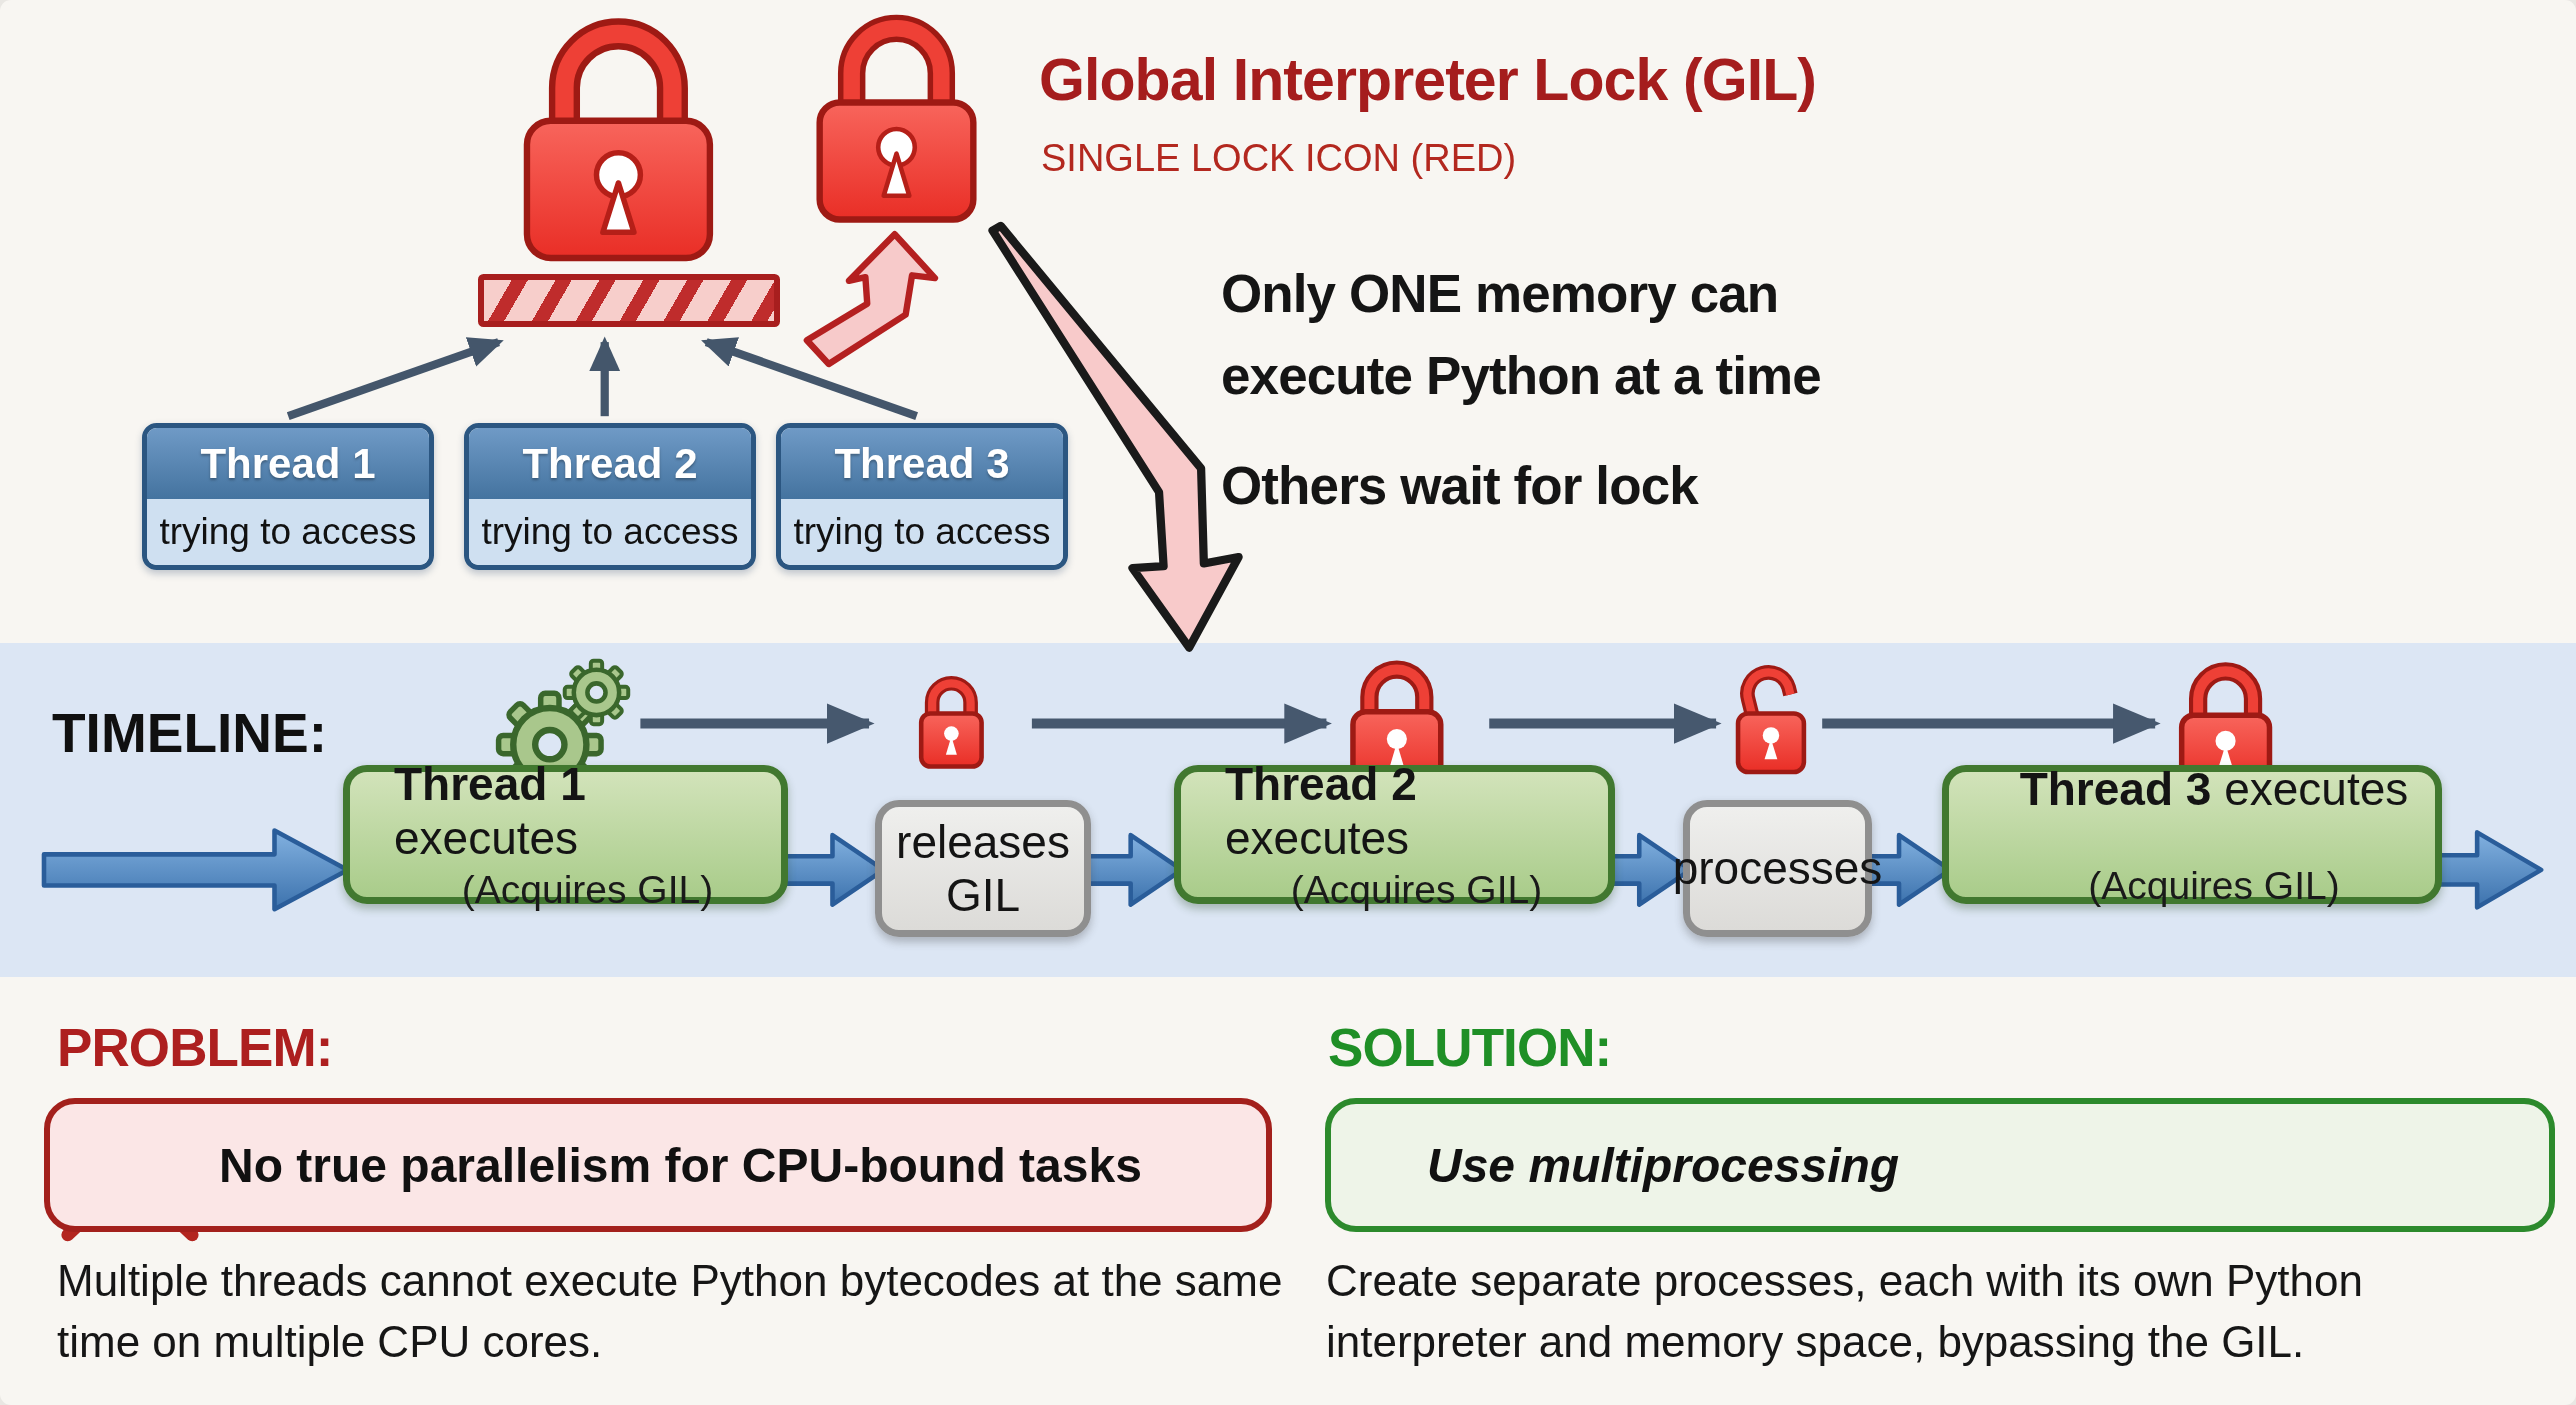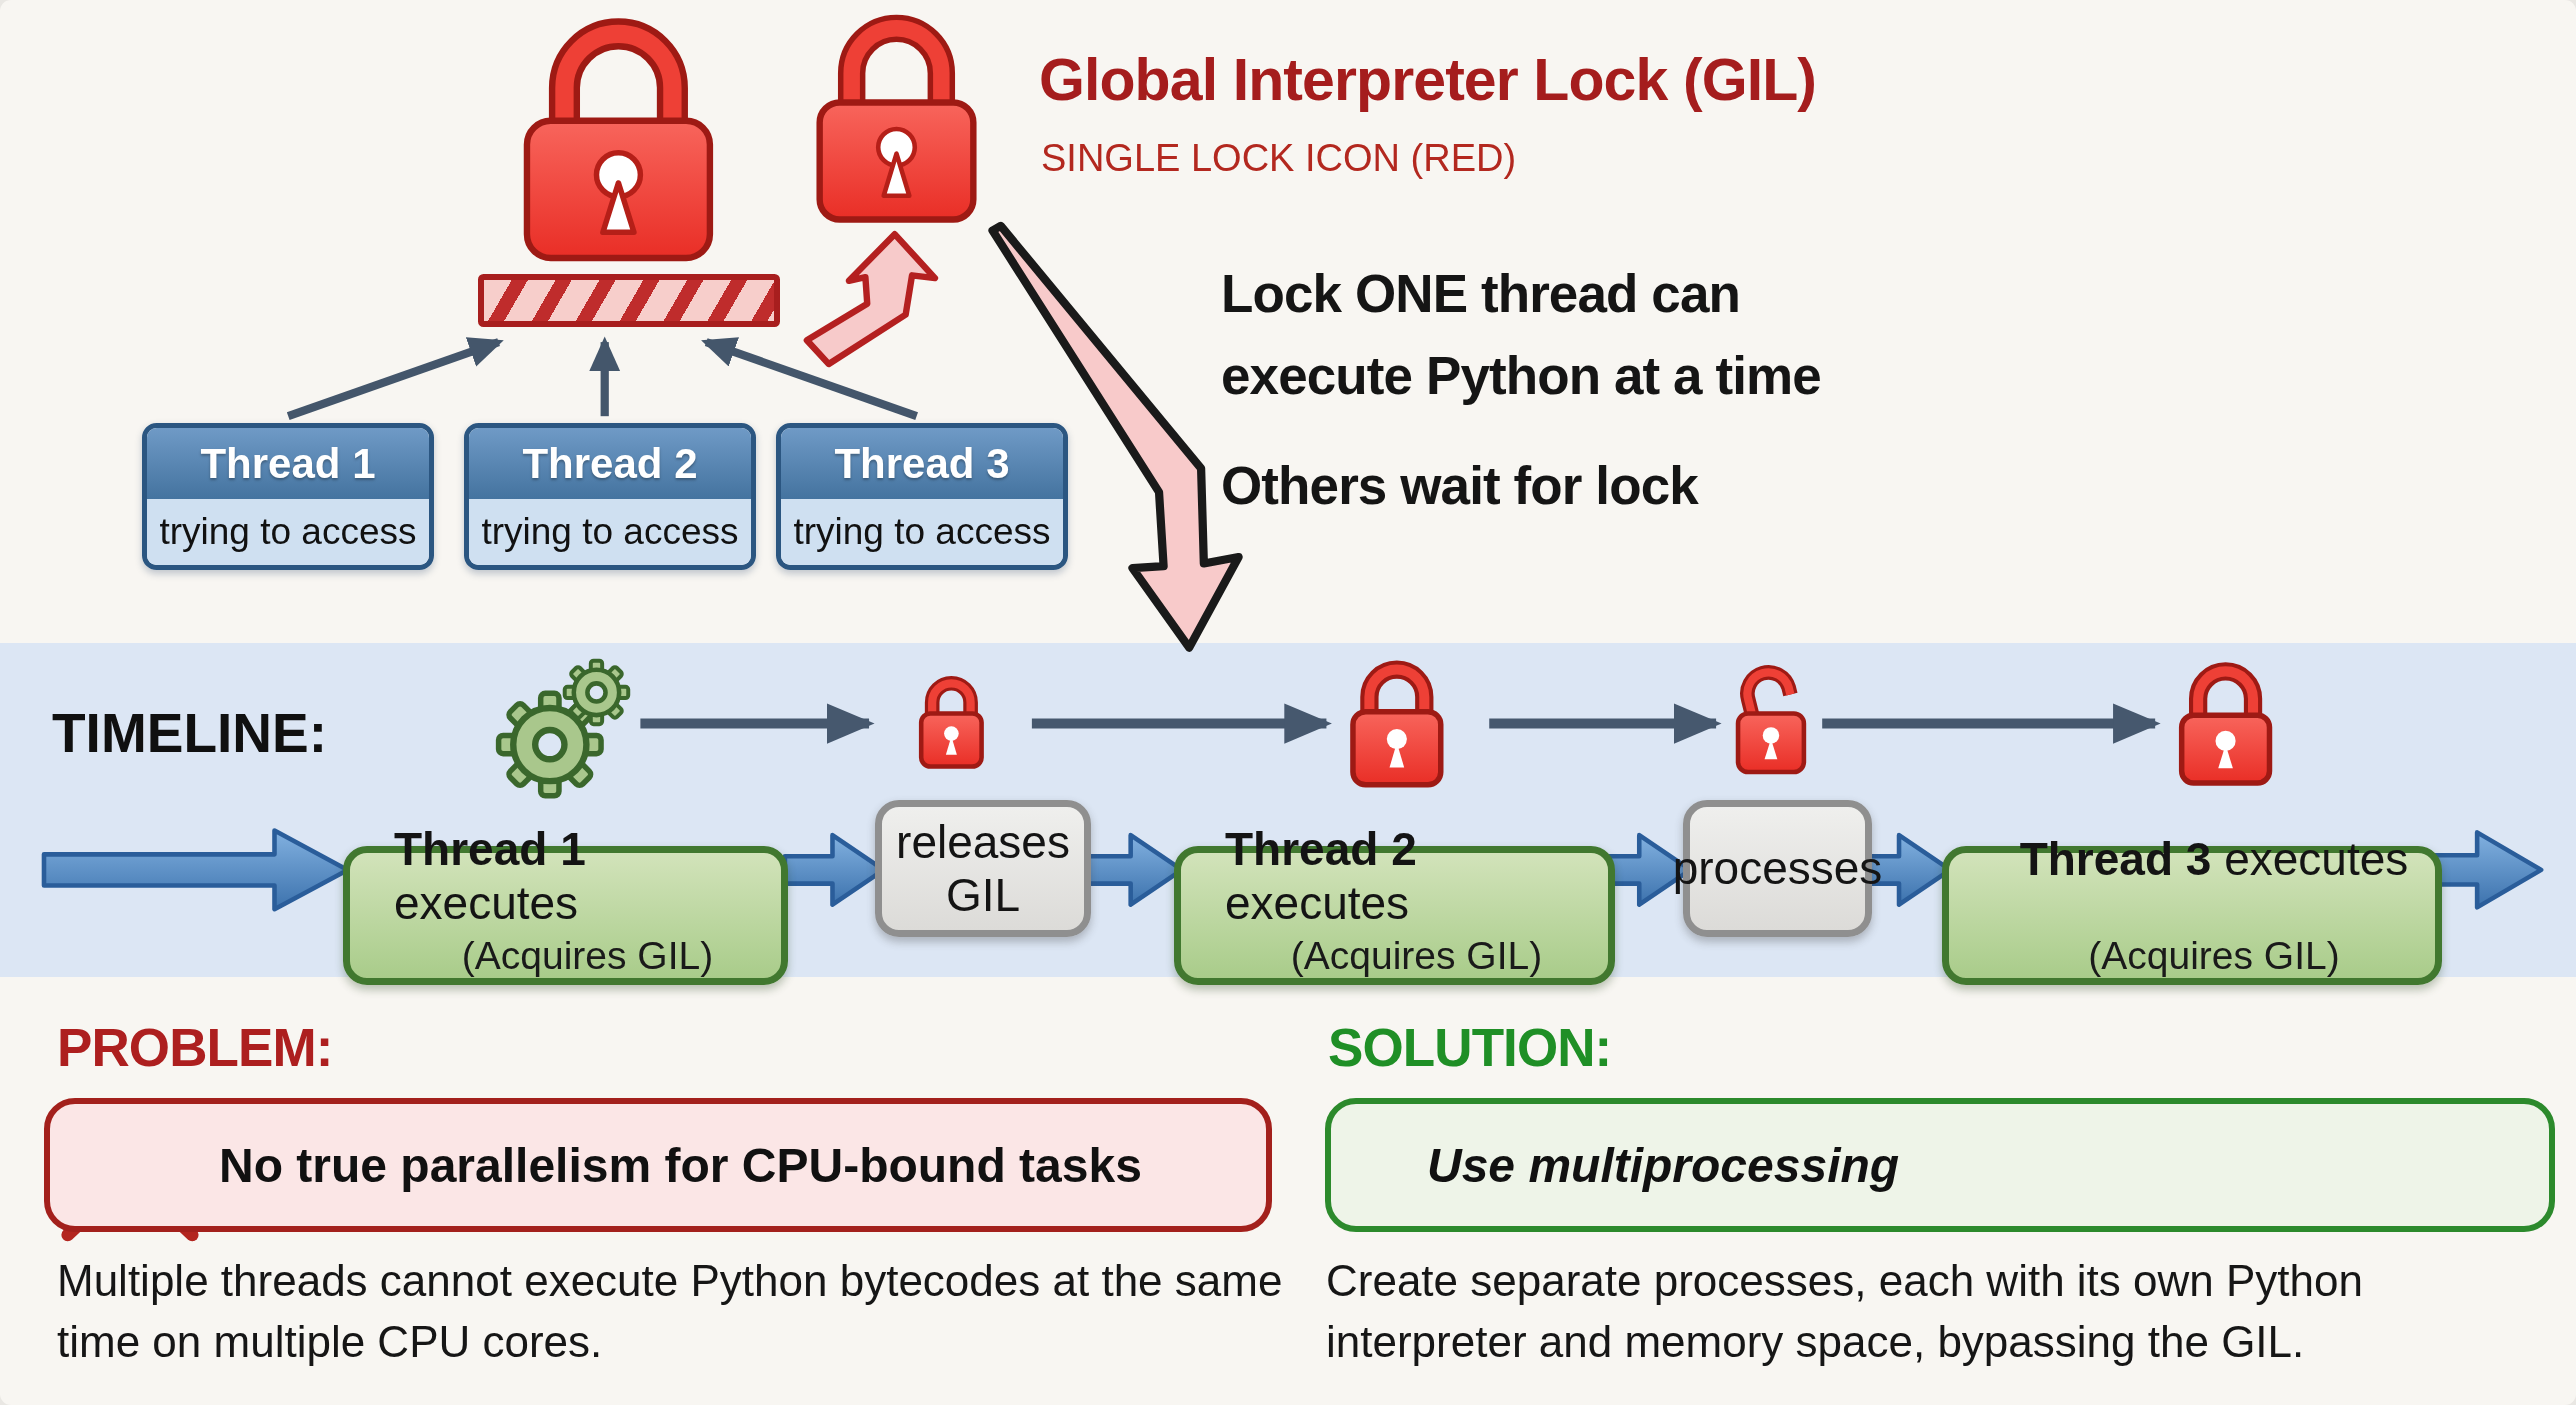--- a/index.html
+++ b/index.html
@@ -40,23 +40,23 @@
   
   .gil-bar{
     left:478px;top:274px;width:302px;height:53px;border:6.4px solid #a81e1e;border-radius:5.5px;
     background:repeating-linear-gradient(120deg,#f7cecb 0 24px,#bf2c2c 24px 38px);
     box-sizing:border-box;
   }
 
   
   .timeline-label{left:52px;top:701px;font-size:55px;font-weight:800;color:#101010;}
   .step-exec{
-    top:846px;height:139px;border:7.3px solid #41782f;border-radius:24px;box-sizing:border-box;
+    top:765px;height:139px;border:7.3px solid #41782f;border-radius:24px;box-sizing:border-box;
     background:linear-gradient(#d2e3ba,#a9cc8a);box-shadow:0 4.6px 8.2px rgba(40,70,30,.3);
-    display:flex;flex-direction:column;align-items:center;justify-content:flex-end;gap:3.7px;padding-left:44px;
+    display:flex;flex-direction:column;align-items:center;justify-content:center;gap:3.7px;padding-left:44px;
   }
   .step-exec .l1{font-size:46px;font-weight:400;color:#141414;}
   .step-exec .l1 b{font-weight:800;}
   .step-exec .l2{font-size:39px;font-weight:500;color:#1a1a1a;}
   .se1{left:343px;width:445px;} .se2{left:1174px;width:441px;} .se3{left:1942px;width:500px;gap:48px;}
   .step-rel{
     top:800px;height:137px;border:7.3px solid #8f8f8f;border-radius:24px;box-sizing:border-box;
     background:linear-gradient(#efefed,#dcdbd8);box-shadow:0 4.6px 8.2px rgba(60,60,60,.3);
     display:flex;align-items:center;justify-content:center;text-align:center;
     font-size:46px;line-height:53px;color:#141414;padding:0 24px;
@@ -234,21 +234,21 @@
       </g>
       <line x1="108" y1="52" x2="140" y2="52" stroke="#111" stroke-width="8"></line>
       <path d="M136,38 L160,52 L136,66 Z" fill="#111"></path>
     </g>
   </svg>
 
   <div class="content">
 
     <div class="abs gil-title">Global Interpreter Lock (GIL)</div>
     <div class="abs gil-subtitle">SINGLE LOCK ICON (RED)</div>
-    <div class="abs note-line n1">Lock ONE thread can</div>
+    <div class="abs note-line n1">Only ONE memory can</div>
     <div class="abs note-line n2">execute Python at a time</div>
     <div class="abs note-line n3">Others wait for lock</div>
 
     <div class="abs gil-bar"></div>
 
     <div class="abs thread-box tb1">
       <div class="hd">Thread 1</div>
       <div class="bd">trying to access</div>
     </div>
     <div class="abs thread-box tb2">

